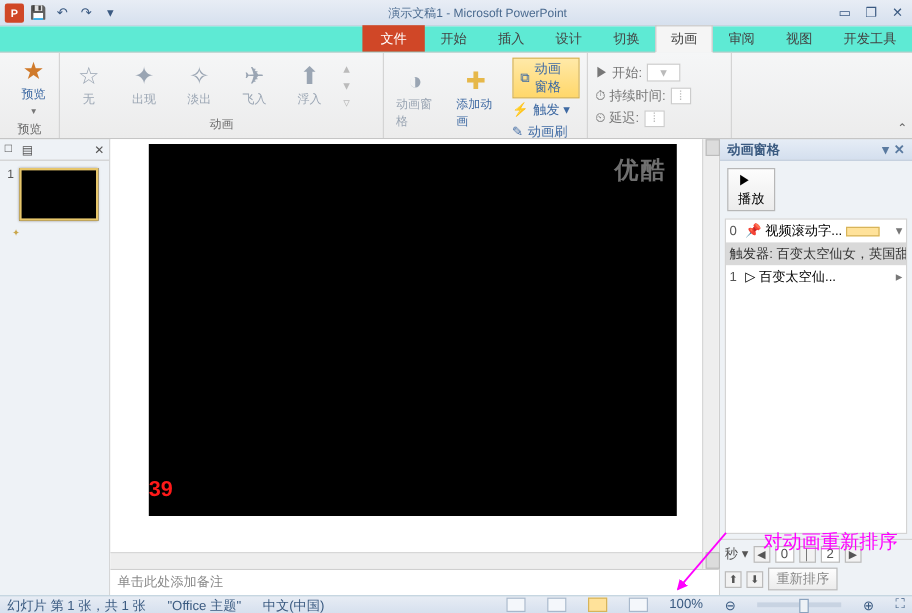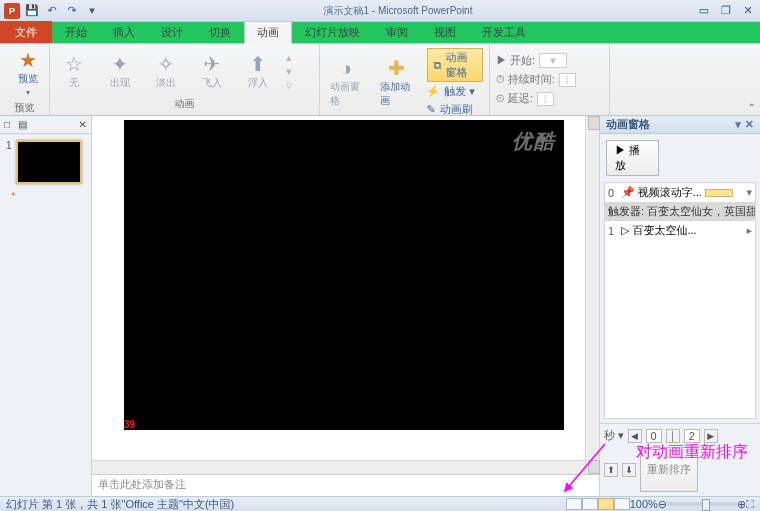--- a/index.html
+++ b/index.html
@@ -6,21 +6,21 @@
 body { width: 760px; height: 511px; background: #fff; overflow: hidden; position: relative; }
 
 .titlebar { height: 22px; background: linear-gradient(#e8edf5, #d6e0ee); display: flex; align-items: center; padding: 0 4px; border-bottom: 1px solid #b8ccda; }
 .titlebar .qat { display: flex; gap: 4px; align-items: center; }
 .titlebar .app-icon { width: 16px; height: 16px; background: #d04727; border-radius: 2px; display: flex; align-items: center; justify-content: center; color: #fff; font-weight: bold; font-size: 9px; }
 .titlebar .qat-btn { width: 16px; height: 16px; display: flex; align-items: center; justify-content: center; color: #3b5a82; cursor: pointer; }
 .titlebar .title { flex: 1; text-align: center; color: #4a6a8f; font-size: 10px; }
 .titlebar .win-controls { display: flex; gap: 6px; }
 .titlebar .win-controls span { width: 16px; text-align: center; color: #3b5a82; cursor: pointer; }
 
-.tabs { height: 22px; background: #22c55e; display: flex; align-items: flex-end; border-bottom: 1px solid #c9c9c9; }
+.tabs { height: 22px; background: #5eead4; display: flex; align-items: flex-end; border-bottom: 1px solid #c9c9c9; justify-content: flex-end; }
 .tab { padding: 3px 12px; color: #444; cursor: pointer; border: 1px solid transparent; border-bottom: none; }
 .tab.file { background: #d04727; color: #fff; border-radius: 0; padding: 3px 14px; }
 .tab.active { background: #f5f5f5; border-color: #c9c9c9; border-bottom: 1px solid #f5f5f5; margin-bottom: -1px; }
 
 .ribbon { height: 72px; background: linear-gradient(#f5f6f7, #ececec); border-bottom: 1px solid #c5c5c5; display: flex; position: relative; }
 .rgroup { border-right: 1px solid #d4d4d4; padding: 4px 6px; display: flex; flex-direction: column; }
 .rgroup-row { display: flex; gap: 10px; flex: 1; align-items: center; }
 .rgroup-label { text-align: center; color: #6a6a6a; font-size: 10px; padding-top: 2px; }
 .rbtn { display: flex; flex-direction: column; align-items: center; gap: 2px; padding: 2px 4px; cursor: pointer; color: #9aa5b3; min-width: 36px; }
 .rbtn.big { min-width: 44px; }
@@ -39,49 +39,49 @@
 .thumb-tabs span { font-size: 10px; color: #555; }
 .thumb-tabs .x { margin-left: auto; cursor: pointer; }
 .thumb-item { margin: 6px; display: flex; gap: 4px; }
 .thumb-item .num { font-size: 10px; color: #555; }
 .thumb-item .slide { width: 66px; height: 44px; background: #000; border: 2px solid #e7c66b; box-shadow: 0 0 2px #999; }
 .star-ind { color: #c9a64a; font-size: 8px; margin-left: 10px; }
 
 .editor { flex: 1; background: #fff; display: flex; flex-direction: column; border-right: 1px solid #cfcfcf; position: relative; }
 .editor-canvas { flex: 1; position: relative; overflow: hidden; margin: 2px 14px 0 2px;}
 .slide-canvas { position: absolute; left: 30px; top: 2px; width: 440px; height: 310px; background: #000; }
-.wm { position: absolute; right: 8px; top: 8px; color: #6f6f6f; font-size: 20px; font-weight: bold; letter-spacing: 2px; font-style: italic; }
-.red39 { position: absolute; left: 0; bottom: 0; color: #ff1a1a; font-weight: bold; font-size: 10px; }
+.wm { position: absolute; right: 8px; top: 8px; color: #6f6f6f; font-size: 20px; font-weight: bold; letter-spacing: 2px; }
+.red39 { position: absolute; left: 0; bottom: 12px; color: #ff1a1a; font-weight: bold; font-size: 18px; }
 .vscroll { position: absolute; right: 0; top: 0; bottom: 22px; width: 14px; background: #eee; border-left: 1px solid #d7d7d7; }
 .vscroll::before, .vscroll::after { content: ""; position: absolute; left: 2px; width: 10px; height: 12px; background: #dcdcdc; border: 1px solid #bcbcbc; }
 .vscroll::before { top: 0; } .vscroll::after { bottom: 0; }
 .hscrollbar { height: 14px; background: #eee; border-top: 1px solid #d7d7d7; margin: 0 14px 0 0;}
 .notes { height: 22px; border-top: 1px solid #cfcfcf; padding: 2px 6px; color: #888; font-size: 11px; background: #fff; }
 
 .anim-panel { width: 160px; background: #eef2f6; display: flex; flex-direction: column; }
 .ap-header { height: 18px; background: linear-gradient(#e6edf6,#d4dfee); border-bottom: 1px solid #bcc9d9; display: flex; align-items: center; padding: 0 6px; color: #3a5a80; font-weight: bold; }
 .ap-header .panex { margin-left: auto; display: flex; gap: 4px; color: #5a7aa0; cursor: pointer; }
-.ap-play { margin: 6px; padding: 2px 8px; border: 1px solid #b7b7b7; background: linear-gradient(#fdfdfd,#ececec); width: 53px; text-align: left; cursor: pointer; }
+.ap-play { margin: 6px; padding: 2px 8px; border: 1px solid #b7b7b7; background: linear-gradient(#fdfdfd,#ececec); width: 40px; text-align: left; cursor: pointer; }
 .ap-list { flex: 1; background: #fff; margin: 0 4px 4px 4px; border: 1px solid #d4d4d4; overflow: hidden; font-size: 10px; }
 .ap-row { padding: 2px 3px; display: flex; align-items: center; gap: 3px; white-space: nowrap; overflow: hidden; }
 .ap-row .idx { color: #555; width: 10px; }
 .ap-row .pin { color: #2a8a2a; }
 .ap-row .bar { display:inline-block; width: 28px; height: 8px; background: #ffe29a; border: 1px solid #d7b45a; }
 .ap-row.trigger { background: #d9d9d9; color: #333; }
 .ap-row .chev { margin-left: auto; color: #777; }
 .ap-bottom { border-top: 1px solid #d4d4d4; padding: 4px; display: flex; flex-direction: column; gap: 4px; }
 .ap-bottom .rowx { display: flex; align-items: center; gap: 4px; font-size: 10px; color: #555; }
 .ap-bottom .spin { border: 1px solid #bbb; padding: 0 4px; background: #fff; }
-.ap-reorder { border: 1px solid #bbb; background: linear-gradient(#fdfdfd,#ececec); padding: 14px 6px; color: #888; font-family: Liberation Serif, serif; }
+.ap-reorder { border: 1px solid #bbb; background: linear-gradient(#fdfdfd,#ececec); padding: 1px 6px; color: #888; font-family: Liberation Serif, serif; }
 .ap-bottom .navbtn { width: 14px; height: 14px; border: 1px solid #bbb; background: #f2f2f2; display: inline-flex; align-items: center; justify-content: center; font-size: 9px; }
 
 .annot { position: absolute; right: 12px; bottom: 48px; color: #ff00ff; font-size: 16px; pointer-events: none; }
 .arrow { position: absolute; right: 150px; bottom: 12px; width: 60px; height: 60px; pointer-events: none; }
 
-.statusbar { height: 15px; background: linear-gradient(#e7ecf4,#d6e0ee); border-top: 1px solid #b8ccda; display: flex; align-items: center; padding: 0 6px; gap: 0; font-size: 10px; color: #3a5a80; position: absolute; bottom: 0; left: 0; right: 0; }
+.statusbar { height: 15px; background: linear-gradient(#e7ecf4,#d6e0ee); border-top: 1px solid #b8ccda; display: flex; align-items: center; padding: 0 6px; gap: 18px; font-size: 10px; color: #3a5a80; position: absolute; bottom: 0; left: 0; right: 0; }
 .statusbar .spacer { flex: 1; }
 .view-btn { width: 16px; height: 12px; border: 1px solid #a8b8cc; background: #f4f7fb; cursor: pointer; }
 .view-btn.active { background: #ffe29a; border-color: #d7b45a; }
 .zoom-slider { width: 70px; height: 4px; background: #c8d3e2; position: relative; }
 .zoom-slider::after { content: ""; position: absolute; left: 50%; top: -3px; width: 6px; height: 10px; background: #eef2f6; border: 1px solid #8aa2be; }
 </style>
 </head>
 <body>
 
 <div class="titlebar">
@@ -100,21 +100,20 @@
   </div>
 </div>
 
 <div class="tabs">
   <div class="tab file">文件</div>
   <div class="tab">开始</div>
   <div class="tab">插入</div>
   <div class="tab">设计</div>
   <div class="tab">切换</div>
   <div class="tab active">动画</div>
-  <div class="tab">幻灯片放映</div>
   <div class="tab">审阅</div>
   <div class="tab">视图</div>
   <div class="tab">开发工具</div>
 </div>
 
 <div class="ribbon">
   <div class="rgroup" style="width:50px">
     <div class="rgroup-row">
       <div class="rbtn big enabled">
         <span class="ico" style="color:#d07a2a">★</span>

